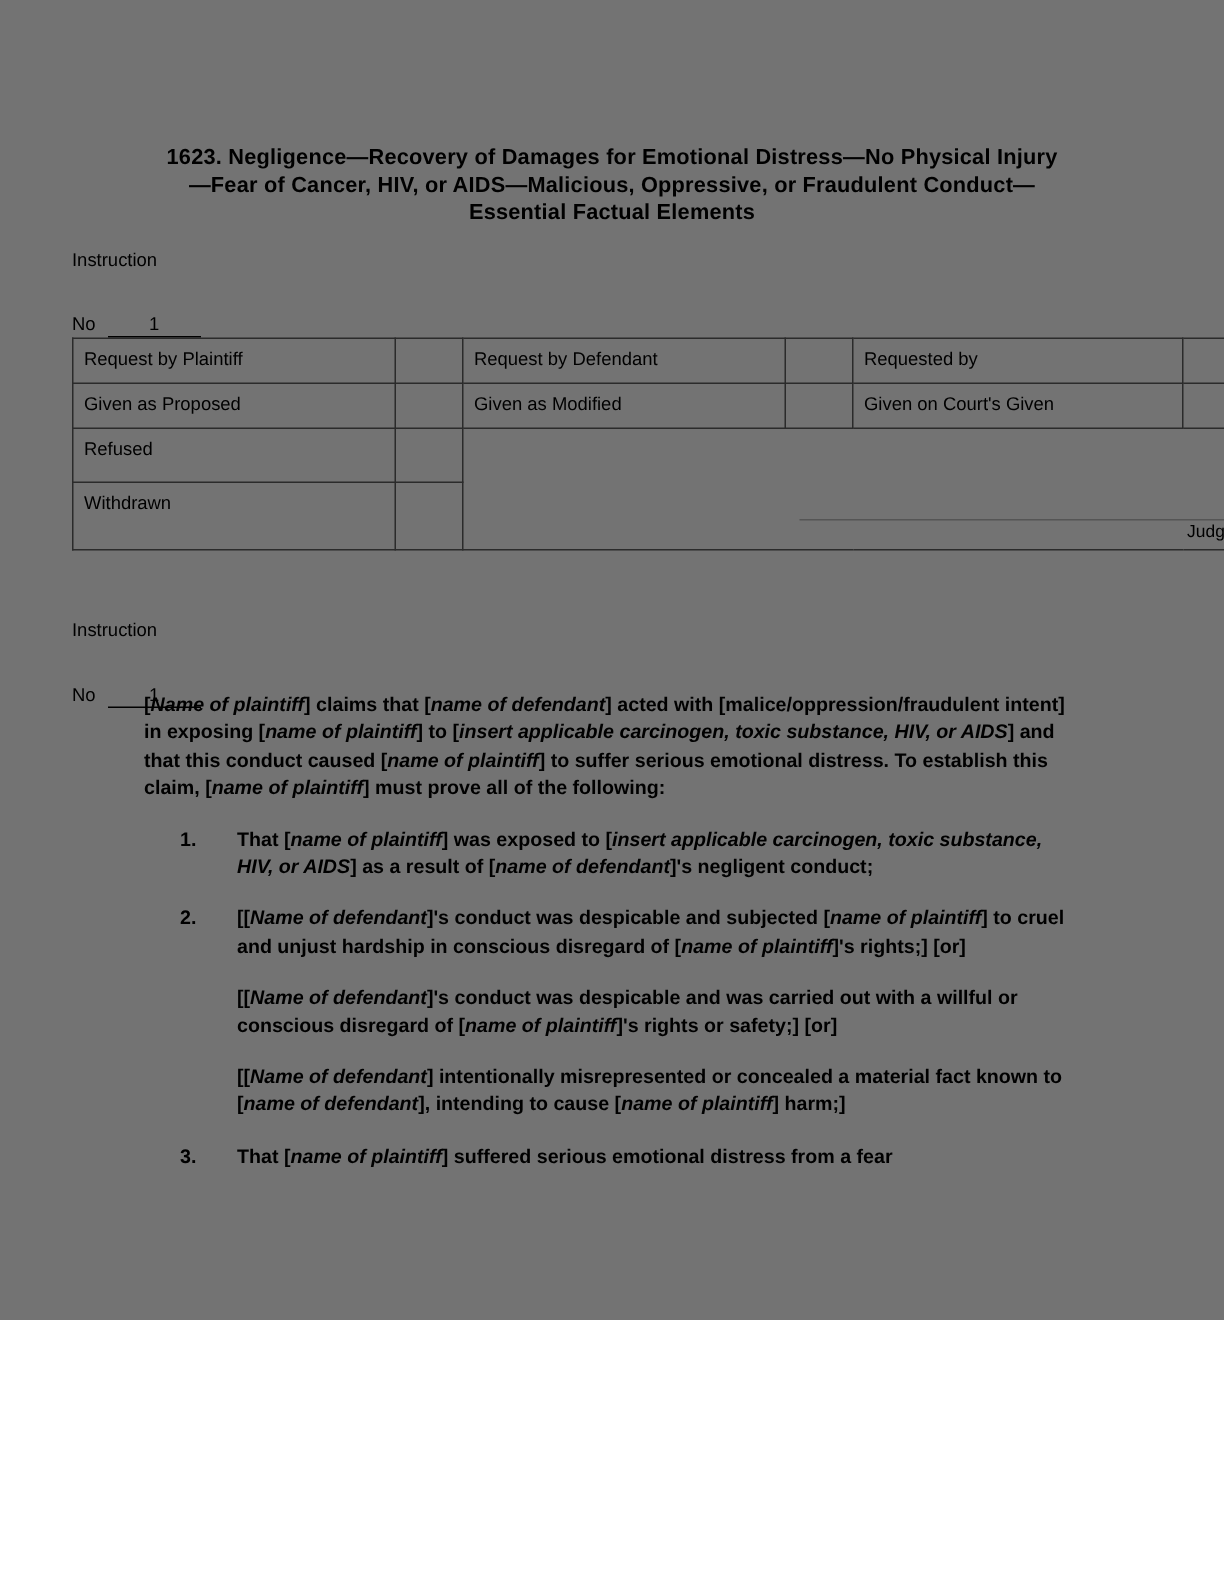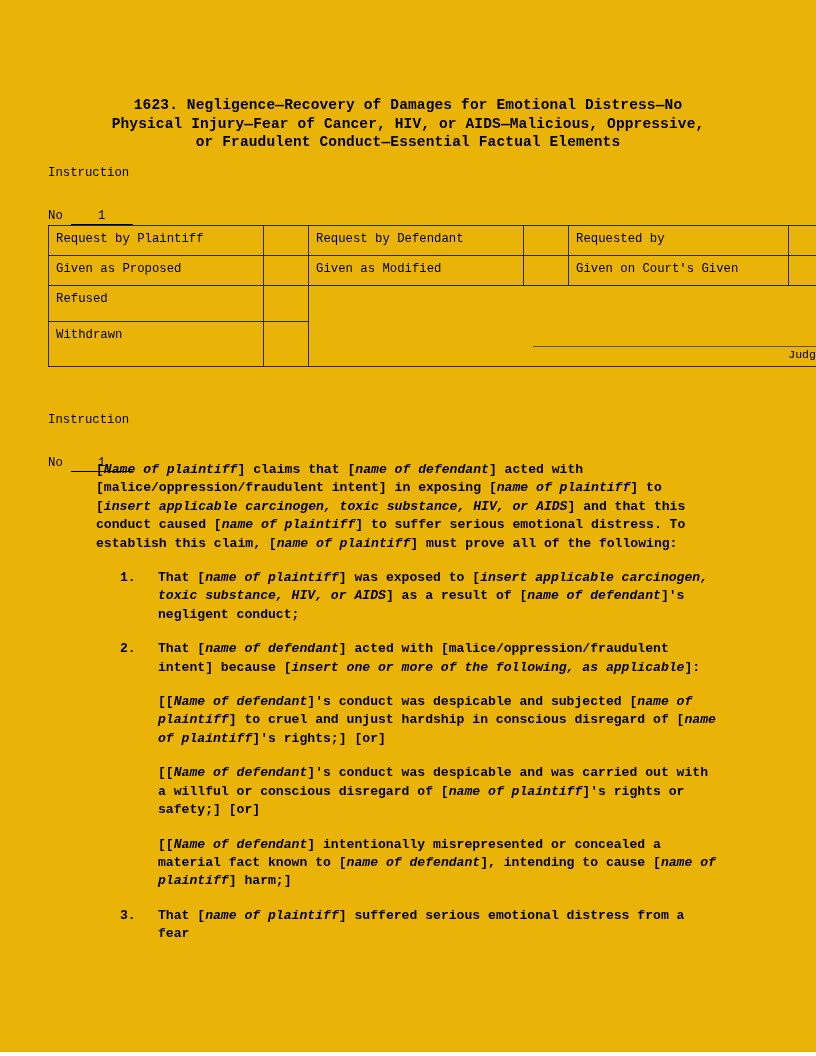--- a/index.html
+++ b/index.html
@@ -3,24 +3,24 @@
 <meta charset="utf-8">
 <style>
   html, body {
     margin: 0;
     padding: 0;
     background: #ffffff;
   }
   .page {
     position: relative;
     width: 816px;
-    height: 1052px;
-    background: #eab308;
+    height: 880px;
+    background: #737373;
     overflow: hidden;
-    font-family: Liberation Mono, monospace;
+    font-family: Liberation Sans, sans-serif;
     color: #000000;
     box-sizing: border-box;
   }
 
   
   .doc-title {
     position: absolute;
     left: 108px;
     top: 96px;
     width: 600px;
@@ -200,21 +200,20 @@
   <div class="body-wrap">
     <p class="lead-para"><span>[</span><i>Name of plaintiff</i><span>] claims that [</span><i>name of defendant</i><span>] acted with [malice/oppression/fraudulent intent] in exposing [</span><i>name of plaintiff</i><span>] to [</span><i>insert applicable carcinogen, toxic substance, HIV, or AIDS</i><span>] and that this conduct caused [</span><i>name of plaintiff</i><span>] to suffer serious emotional distress. To establish this claim, [</span><i>name of plaintiff</i><span>] must prove all of the following:</span></p>
 
     <p class="num-item">
       <span class="num">1.</span>
       <span><span>That [</span><i>name of plaintiff</i><span>] was exposed to [</span><i>insert applicable carcinogen, toxic substance, HIV, or AIDS</i><span>] as a result of [</span><i>name of defendant</i><span>]'s negligent conduct;</span></span>
     </p>
 
     <p class="num-item">
       <span class="num">2.</span>
-      <span><span>That [</span><i>name of defendant</i><span>] acted with [malice/oppression/fraudulent intent] because [</span><i>insert one or more of the following, as applicable</i><span>]:</span></span>
     </p>
 
     <p class="alt-para"><span>[[</span><i>Name of defendant</i><span>]'s conduct was despicable and subjected [</span><i>name of plaintiff</i><span>] to cruel and unjust hardship in conscious disregard of [</span><i>name of plaintiff</i><span>]'s rights;] [or]</span></p>
     <p class="alt-para"><span>[[</span><i>Name of defendant</i><span>]'s conduct was despicable and was carried out with a willful or conscious disregard of [</span><i>name of plaintiff</i><span>]'s rights or safety;] [or]</span></p>
     <p class="alt-para"><span>[[</span><i>Name of defendant</i><span>] intentionally misrepresented or concealed a material fact known to [</span><i>name of defendant</i><span>], intending to cause [</span><i>name of plaintiff</i><span>] harm;]</span></p>
 
     <p class="num-item">
       <span class="num">3.</span>
       <span><span>That [</span><i>name of plaintiff</i><span>] suffered serious emotional distress from a fear</span></span>
     </p>

